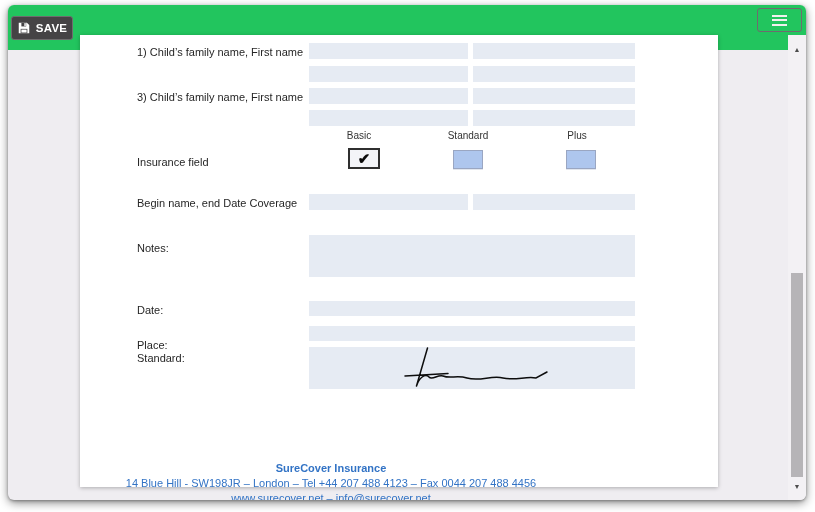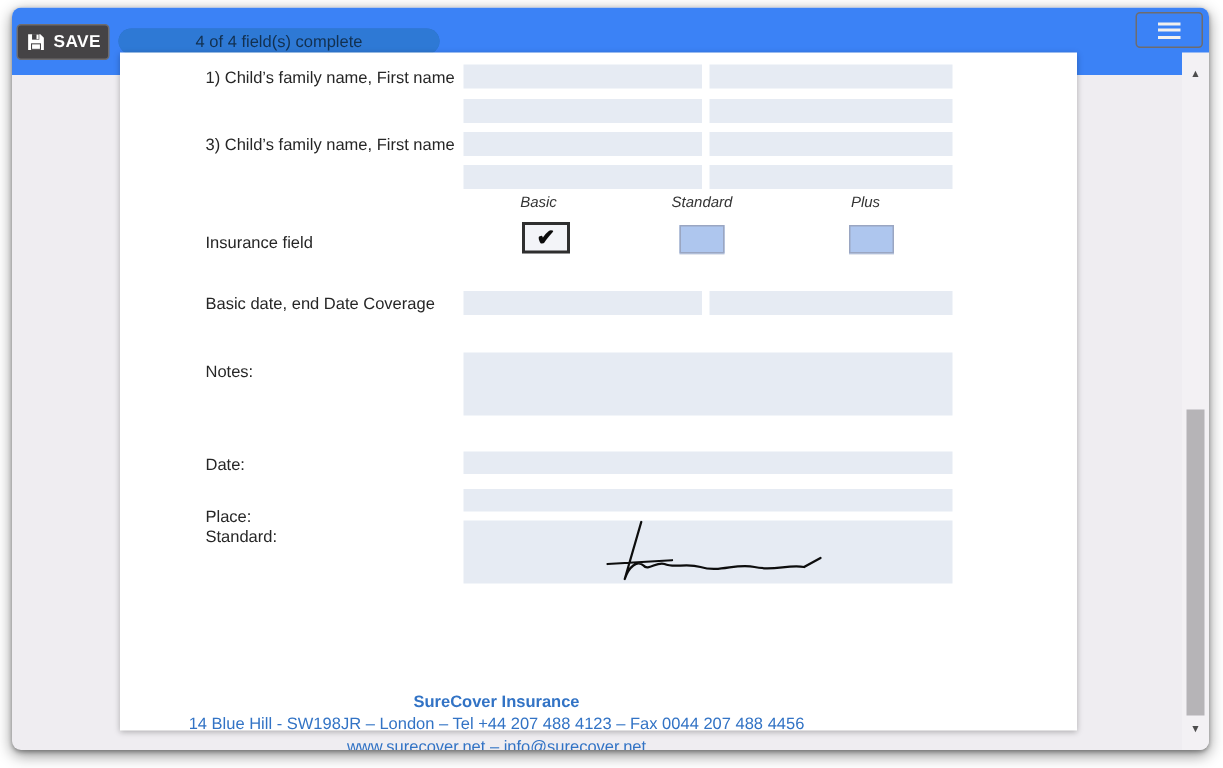--- a/index.html
+++ b/index.html
@@ -9,21 +9,21 @@
   
   .app-window{
     position:absolute; left:8px; top:5px; width:798px; height:495px;
     background:#efedf1; border-radius:6px; overflow:hidden;
     box-shadow:0 3px 10px rgba(0,0,0,.45), 0 1px 3px rgba(0,0,0,.3);
   }
 
   
   .toolbar{
     position:absolute; left:0; top:0; right:0; height:45px;
-    background:#3b82f6; display:flex; align-items:center;
+    background:#22c55e; display:flex; align-items:center;
   }
   .save-btn{
     margin-left:3px; height:24px; width:62px; display:flex; align-items:center;
     justify-content:center; gap:5px; background:#454345;
     border:1px solid #6e6c6e; border-radius:3px; cursor:pointer;
   }
   .save-btn span{ color:#ffffff; font-size:11.5px; font-weight:700; letter-spacing:.3px; }
   .progress-wrap{
     margin-left:6px; width:214px; height:17px; position:relative;
     border-radius:9px; overflow:hidden; background:#2d6fc0;
@@ -47,21 +47,21 @@
     background:#ffffff; box-shadow:0 1px 4px rgba(0,0,0,.28);
   }
   .lbl{ position:absolute; left:57px; font-size:11px; color:#262626; line-height:16px; }
   .field{
     position:absolute; background:#e6ebf3; border:none; cursor:text;
   }
   .col-a{ left:229px; width:159px; height:16px; }
   .col-b{ left:393px; width:162px; height:16px; }
   .col-header{
     position:absolute; width:60px; text-align:center; font-size:10px;
-    color:#333333; line-height:11px;font-style:italic;
+    color:#333333; line-height:11px;
   }
   .cb{ position:absolute; cursor:pointer; }
   .cb-checked{
     width:32px; height:21px; background:#f3f4f8; border:2px solid #2f2f2f;
     display:flex; align-items:center; justify-content:center;
   }
   .cb-checked span{ font-size:15px; font-weight:700; color:#0b0b0b; line-height:15px; }
   .cb-blue{
     width:30px; height:19px; background:#aec6ee; border:1px solid #9aa6c2;
     box-shadow:0 1px 0 #e2e6ee;
@@ -103,24 +103,20 @@
     <div class="save-btn">
       <svg width="14" height="14" viewBox="0 0 16 16">
         <path d="M2 2 h9.3 l2.7 2.7 V14 H2 Z" fill="#ffffff"></path>
         <rect x="5" y="2" width="5.5" height="4.2" fill="#454345"></rect>
         <rect x="8.4" y="2.4" width="1.6" height="3.4" fill="#ffffff"></rect>
         <rect x="4.2" y="9" width="7.6" height="5" fill="#454345"></rect>
         <rect x="5" y="9.8" width="6" height="3.4" fill="#ffffff"></rect>
       </svg>
       <span>SAVE</span>
     </div>
-    <div class="progress-wrap">
-      <div class="progress-fill" style="width:100%"></div>
-      <div class="progress-text">4 of 4 field(s) complete</div>
-    </div>
     <div class="menu-btn">
       <i></i>
       <i></i>
       <i></i>
     </div>
   </div>
 
   <div class="page">
 
     <div class="lbl" style="top:9px">1) Child’s family name, First name</div>
@@ -141,21 +137,21 @@
     <div class="col-header" style="left:358px; top:95px">Standard</div>
     <div class="col-header" style="left:467px; top:95px">Plus</div>
 
     <div class="lbl" style="top:119px">Insurance field</div>
     <div class="cb cb-checked" style="left:268px; top:113px">
       <span>✔</span>
     </div>
     <div class="cb cb-blue" style="left:373px; top:115px"></div>
     <div class="cb cb-blue" style="left:486px; top:115px"></div>
 
-    <div class="lbl" style="top:160px">Basic date, end Date Coverage</div>
+    <div class="lbl" style="top:160px">Begin name, end Date Coverage</div>
     <div class="field col-a" style="top:159px"></div>
     <div class="field col-b" style="top:159px"></div>
 
     <div class="lbl" style="top:205px">Notes:</div>
     <div class="field notes-field"></div>
 
     <div class="lbl" style="top:267px">Date:</div>
     <div class="field line-field" style="top:266px"></div>
 
     <div class="lbl" style="top:302px">Place:</div>

